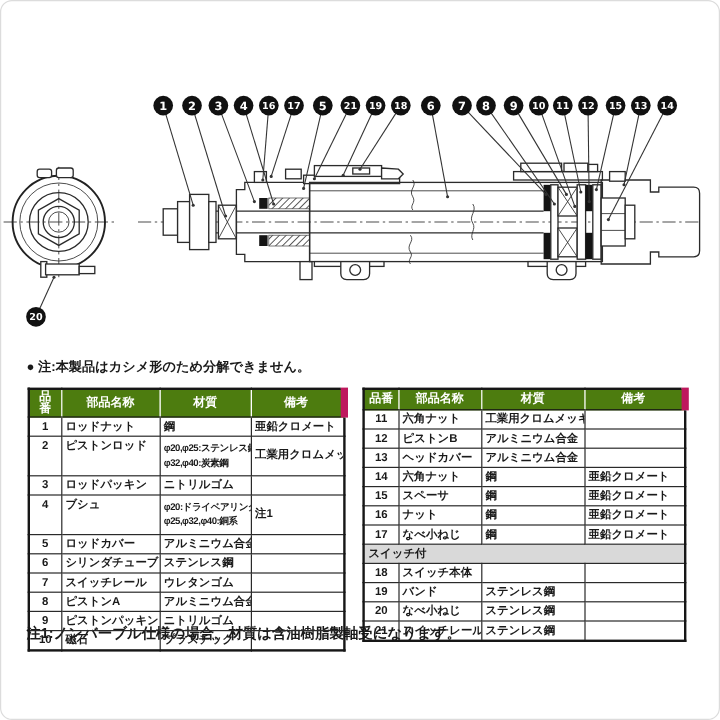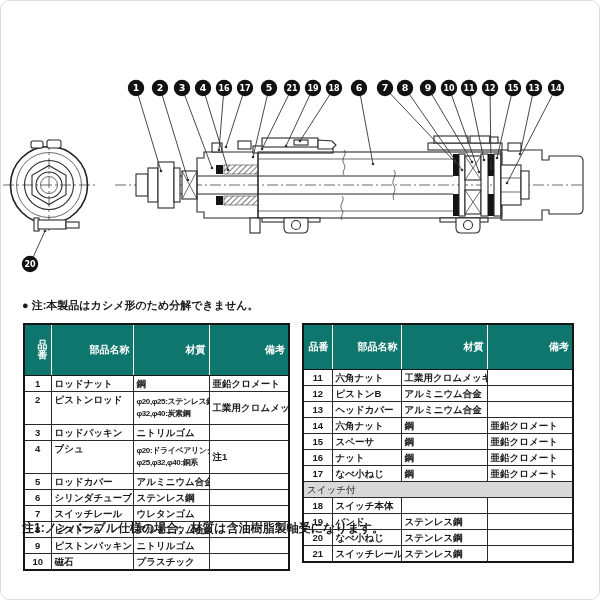--- a/index.html
+++ b/index.html
@@ -21,31 +21,31 @@
   .leader{stroke:#333;stroke-width:0.9;}
   .leader-dot{fill:#333;}
 
   
   .note-top{position:absolute;left:22px;top:298px;font-size:11px;font-weight:bold;letter-spacing:0;}
   .note-bottom{position:absolute;left:22px;top:520px;font-size:12px;font-weight:bold;}
 
   
   table.parts{position:absolute;border-collapse:collapse;table-layout:fixed;
               font-size:9.5px;font-weight:bold;line-height:1;}
-  table.parts th{background:#0f766e;color:#fff;text-align:right;font-size:10px;
-                 padding:15px 3px;height:14px;border:1px solid #161616;border-right:1px solid #fff;}
-  table.parts th:last-child{border-right:1px solid #be185d;}
+  table.parts th{background:#4d7c0f;color:#fff;text-align:center;font-size:10px;
+                 padding:1px 3px;height:14px;border:1px solid #161616;border-right:1px solid #fff;}
+  table.parts th:last-child{border-right:6px solid #be185d;}
   table.parts td{border:1px solid #2a2a2a;padding:0 3px;height:15px;overflow:hidden;
                  white-space:nowrap;vertical-align:middle;}
   table.parts{border:2px solid #161616;}
   td.no{text-align:center;padding:0 1px;}
   tr.dbl td{height:29px;}
   tr.dbl td.no, tr.dbl td.nm{vertical-align:top;padding-top:3px;}
   td.sm div{font-size:8px;letter-spacing:-0.4px;line-height:1.45;}
-  tr.band td{background:#d9d9d9;font-weight:normal;}
+  tr.band td{background:#d9d9d9;font-weight:bold;}
 </style>
 </head>
 <body>
 
 <div id="page">
   <div class="frame"></div>
 
   <svg id="diagram" viewBox="0 0 600 255" xmlns="http://www.w3.org/2000/svg">
     <defs>
       <pattern id="hatch" width="4" height="4" patternUnits="userSpaceOnUse" patternTransform="rotate(45)">

